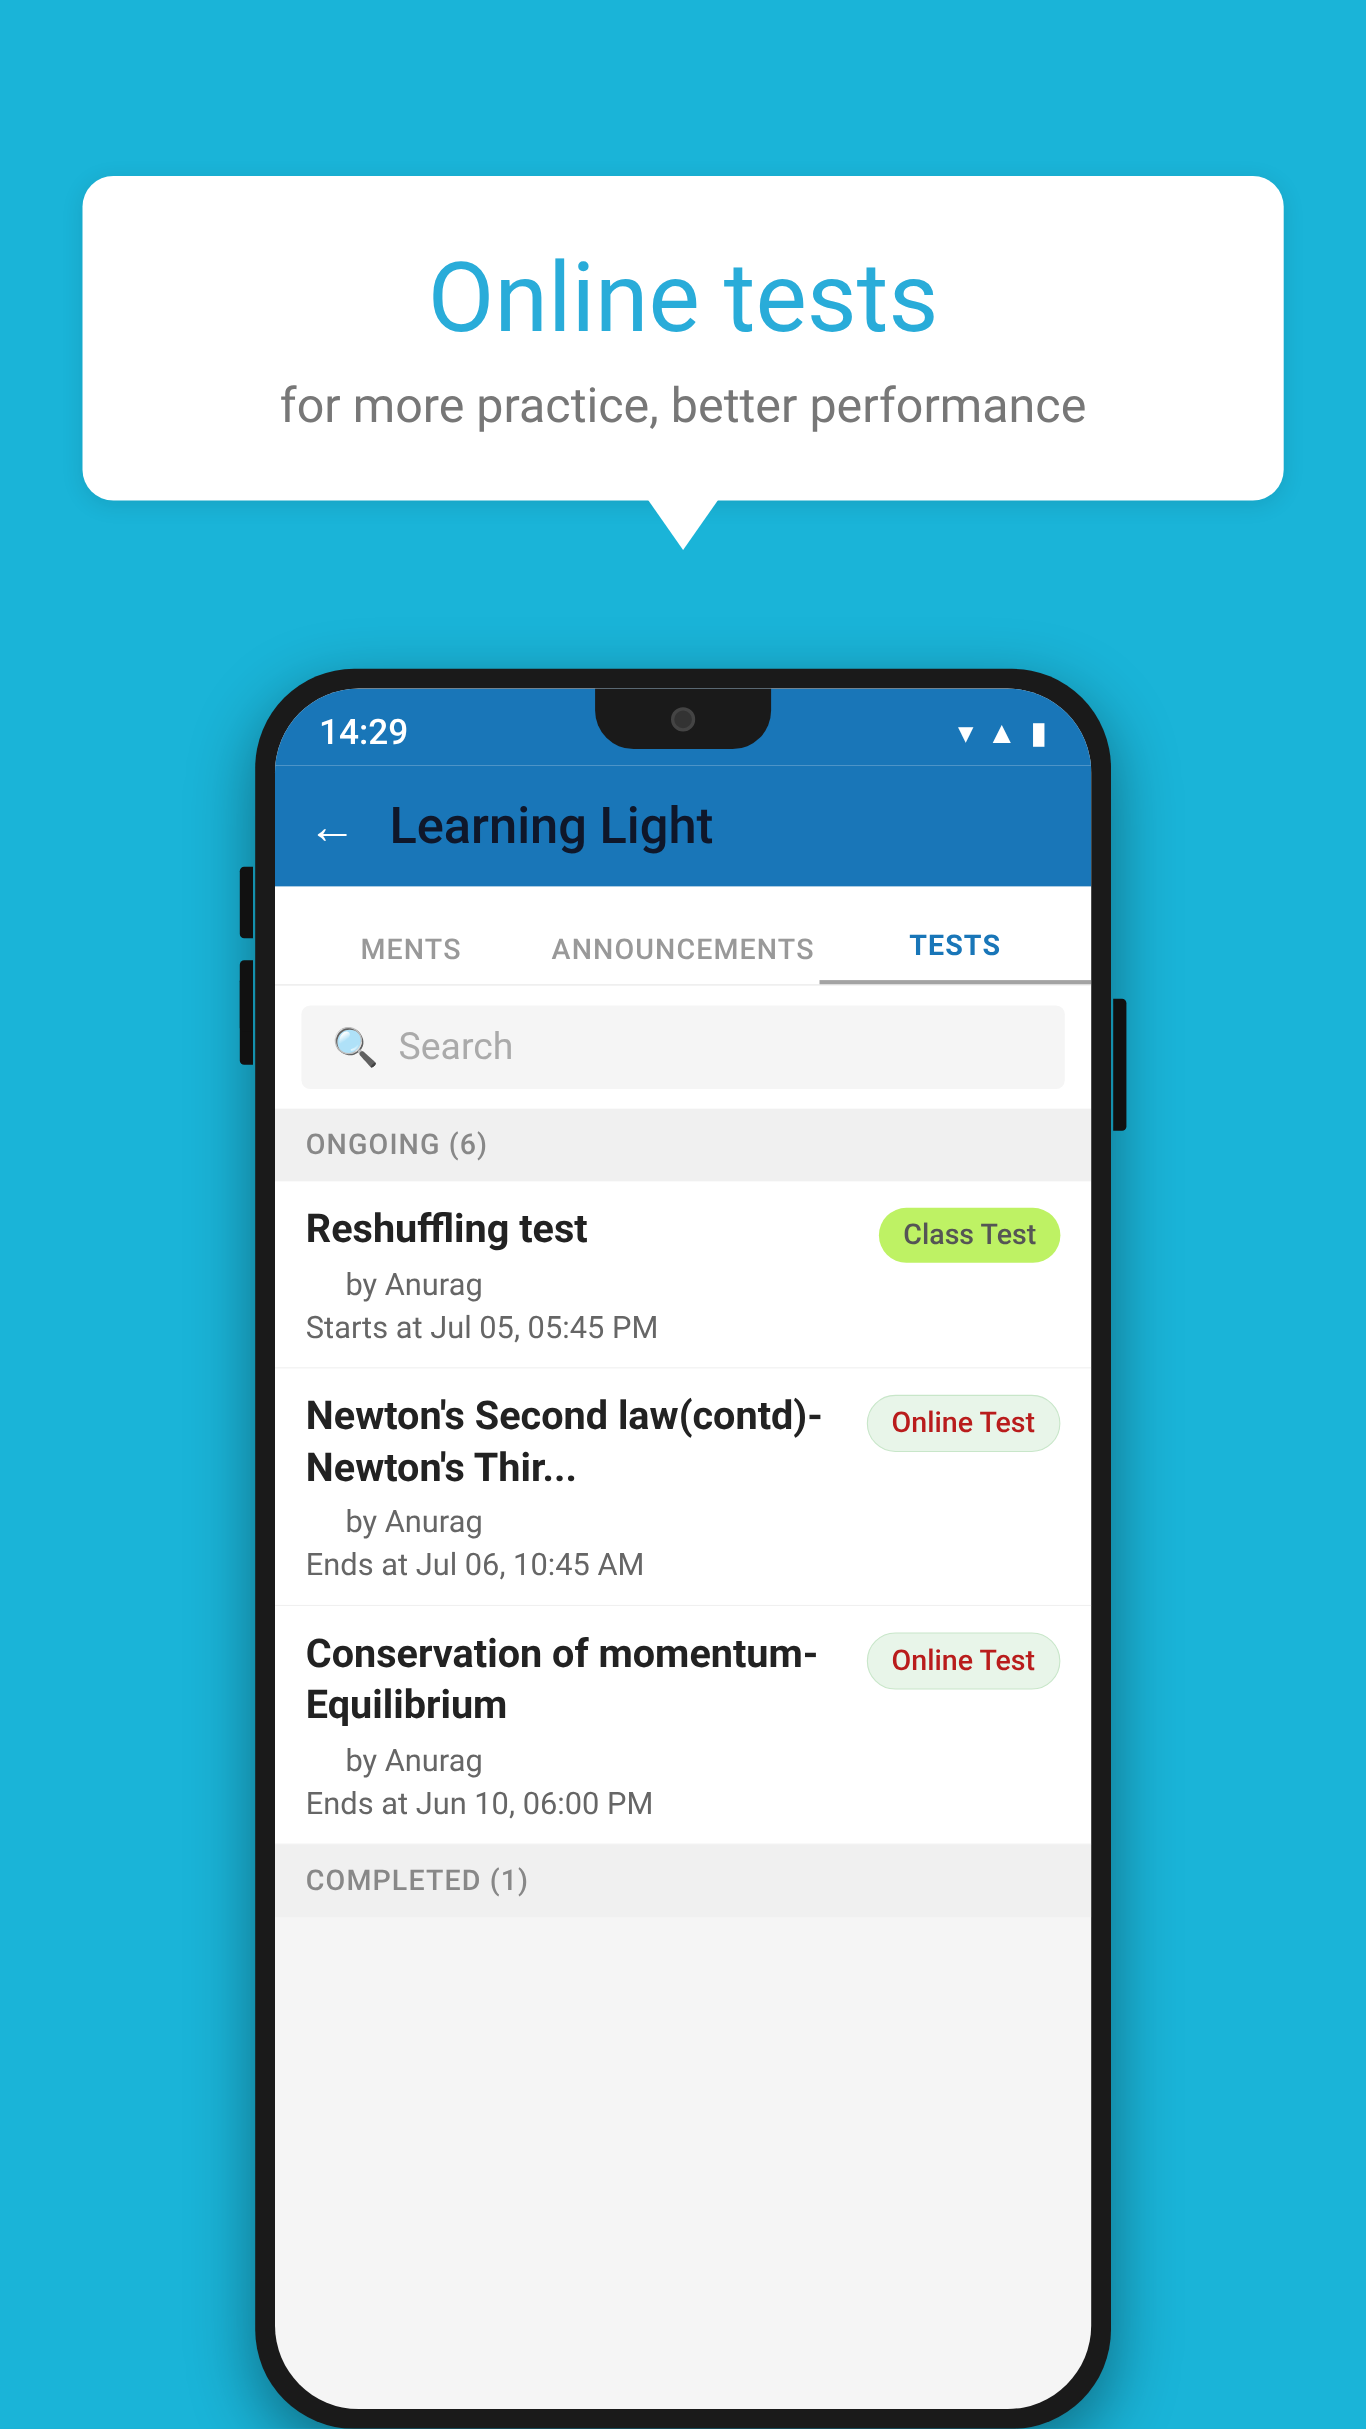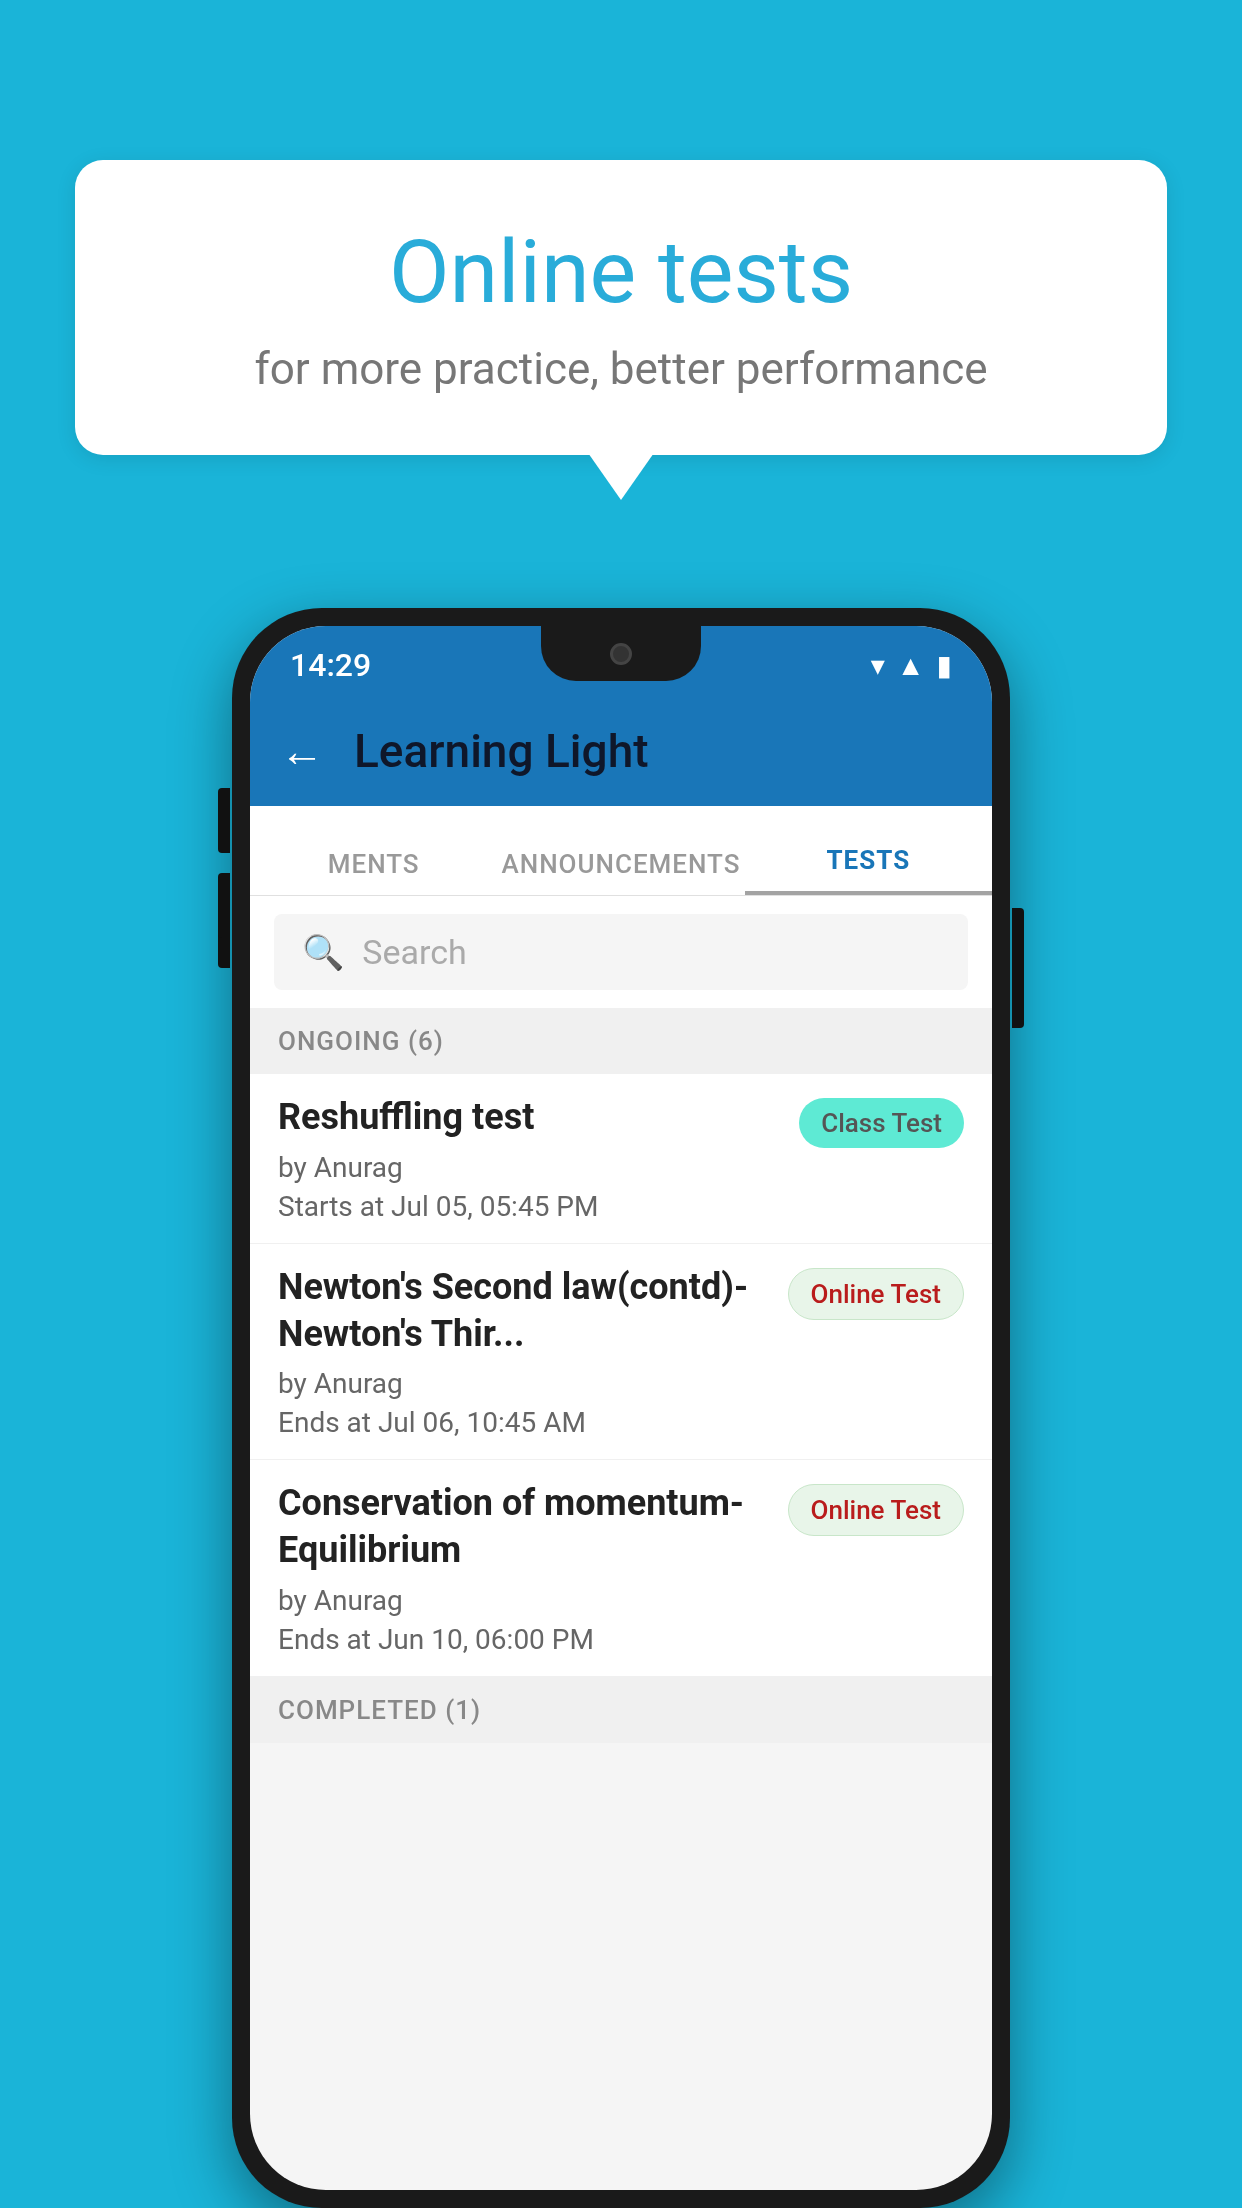--- a/index.html
+++ b/index.html
@@ -268,39 +268,40 @@
       font-weight: 700;
       color: #222;
       margin-bottom: 10px;
       line-height: 1.3;
     }
 
     .test-by {
       font-size: 28px;
       color: #666;
       margin-bottom: 6px;
+      margin-left: 36px;
     }
 
     .test-date {
       font-size: 28px;
       color: #666;
     }
 
     .test-badge {
       border-radius: 30px;
       padding: 10px 22px;
       font-size: 26px;
       font-weight: 500;
       white-space: nowrap;
       flex-shrink: 0;
       margin-top: 4px;
     }
 
     .badge-class {
-      background: #5eead4;
+      background: #bef264;
       color: #555;
     }
 
     .badge-online {
       background: #e8f5e9;
       color: #b91c1c;
       border: 1px solid #c8e6c9;
     }
 
     

